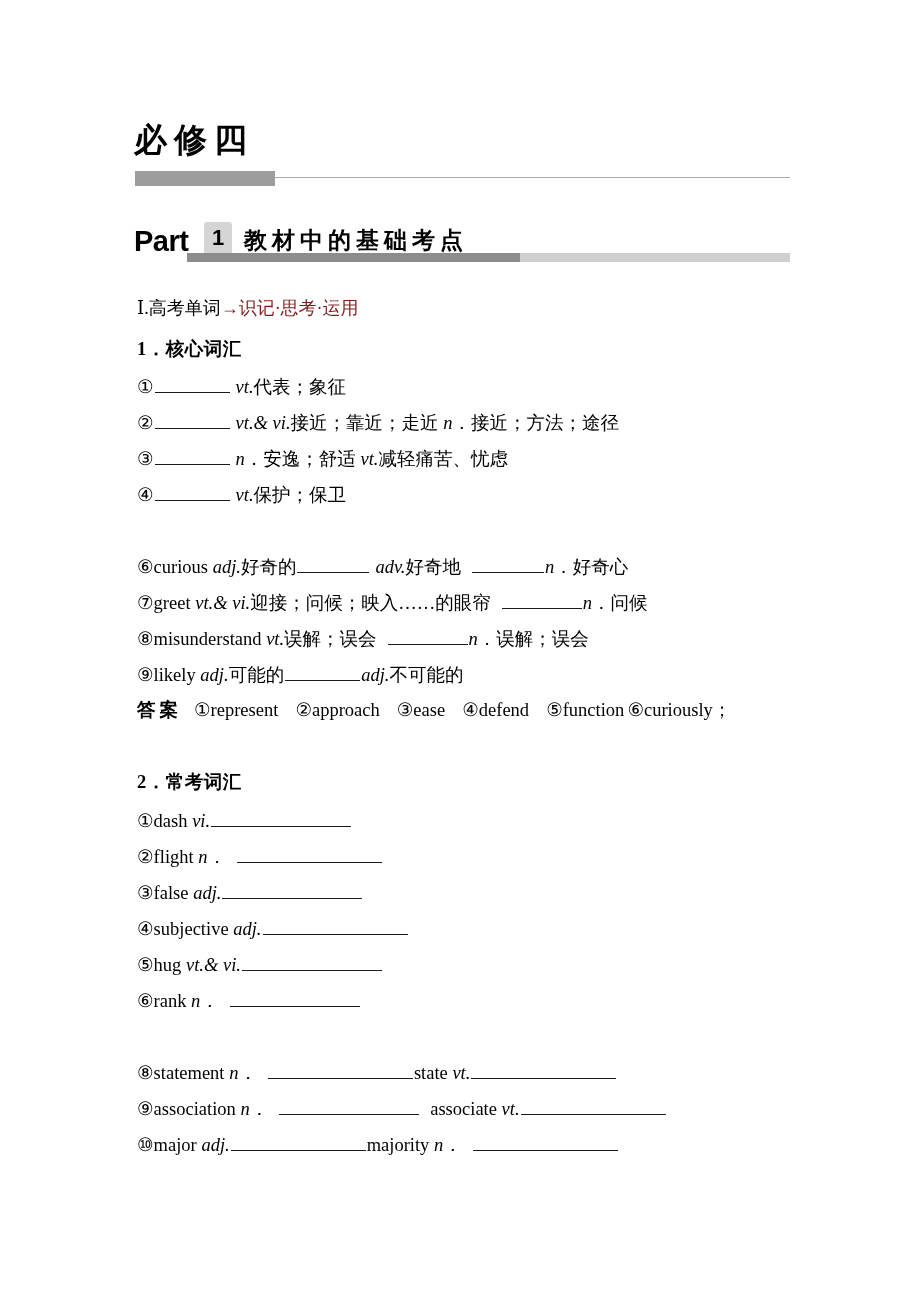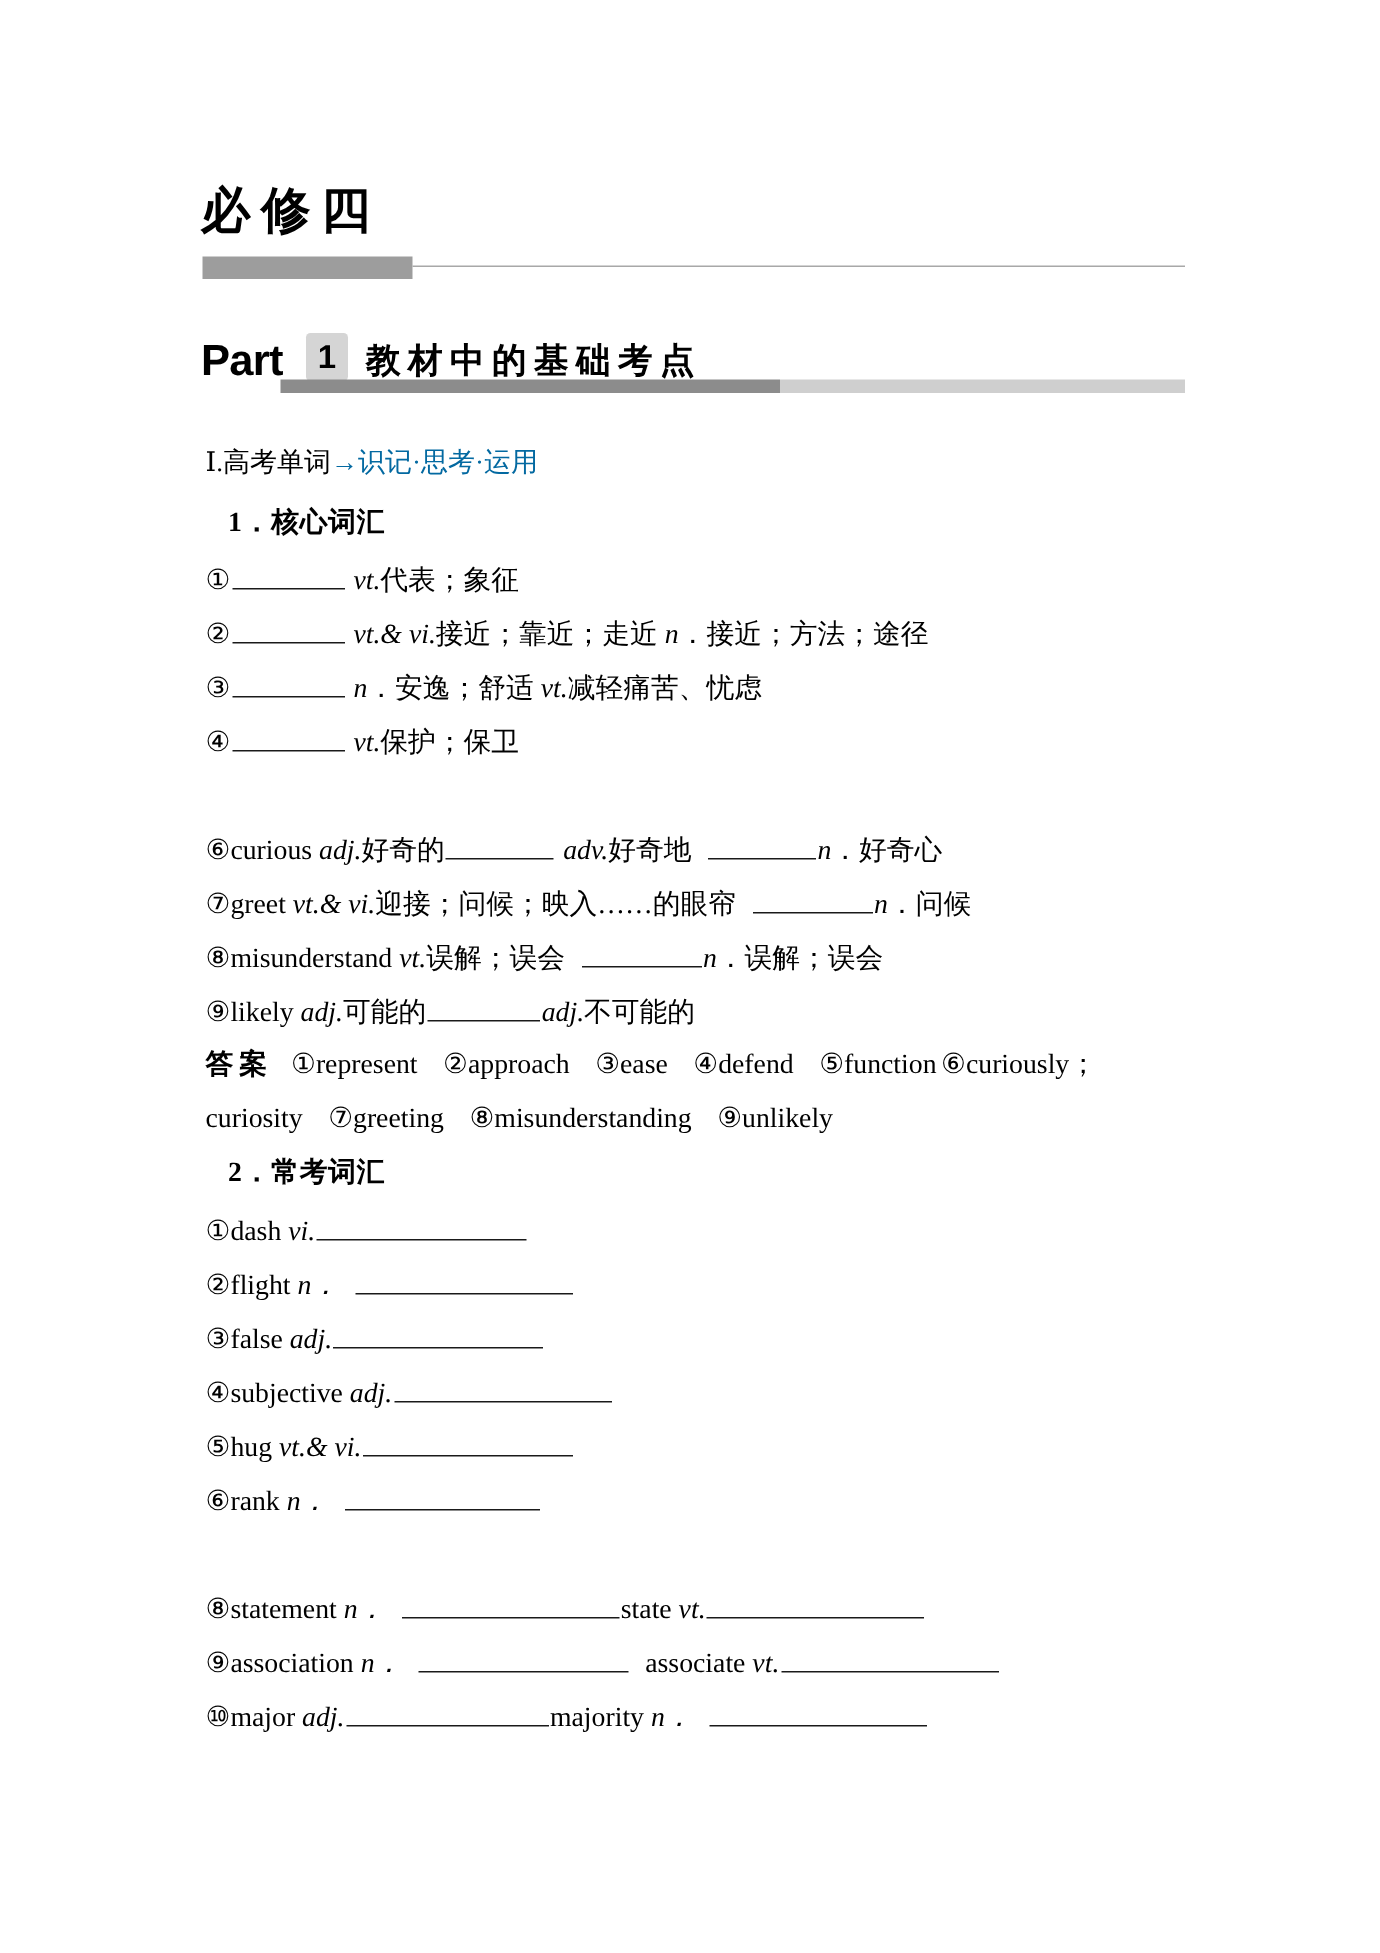--- a/index.html
+++ b/index.html
@@ -139,26 +139,25 @@
     left: 137px;
     white-space: nowrap;
     font-size: 18.5px;
     line-height: 24px;
     font-family: "Liberation Serif", "DejaVu Serif", serif;
   }
 
   .sec-roman {
     font-size: 18px;
   }
-  .gray-txt { color: #0369a1; }
+  .gray-txt { color: #7f1d1d; }
 
   .num-head {
     font-weight: bold;
     letter-spacing: 0.5px;
-    margin-left: 15px;
   }
 
   .ital {
     font-style: italic;
   }
 
   
   .bl {
     display: inline-block;
     border-bottom: 1px solid #1a1a1a;
@@ -242,23 +241,20 @@
     <span>⑧</span><span>misunderstand&nbsp;</span><span class="ital">vt.</span><span>误解；误会</span><span class="sp"></span><span class="bl bl-80"></span><span class="ital">n</span><span>．误解；误会</span>
   </div>
 
   <div class="line" style="top:662px;">
     <span>⑨</span><span>likely&nbsp;</span><span class="ital">adj.</span><span>可能的</span><span class="bl bl-75"></span><span class="ital">adj.</span><span>不可能的</span>
   </div>
 
   <div class="line" style="top:698px;">
     <span class="ans-label">答案</span><span class="ans-item">①represent</span><span class="ans-item">②approach</span><span class="ans-item">③ease</span><span class="ans-item">④defend</span><span class="ans-item-tight">⑤function</span><span>⑥curiously；</span>
   </div>
-  <div class="line" style="top:734px;">
-    <span class="ans-item">curiosity</span><span class="ans-item">⑦greeting</span><span class="ans-item">⑧misunderstanding</span><span>⑨unlikely</span>
-  </div>
 
   <div class="line num-head" style="top:770px;">2．常考词汇</div>
 
   <div class="line" style="top:808px;">
     <span>①</span><span>dash</span><span>&nbsp;</span><span class="ital">vi.</span><span class="bl bl-140"></span>
   </div>
 
   <div class="line" style="top:844px;">
     <span>②</span><span>flight</span><span>&nbsp;</span><span class="ital">n．</span><span class="sp"></span><span class="bl bl-145"></span>
   </div>

